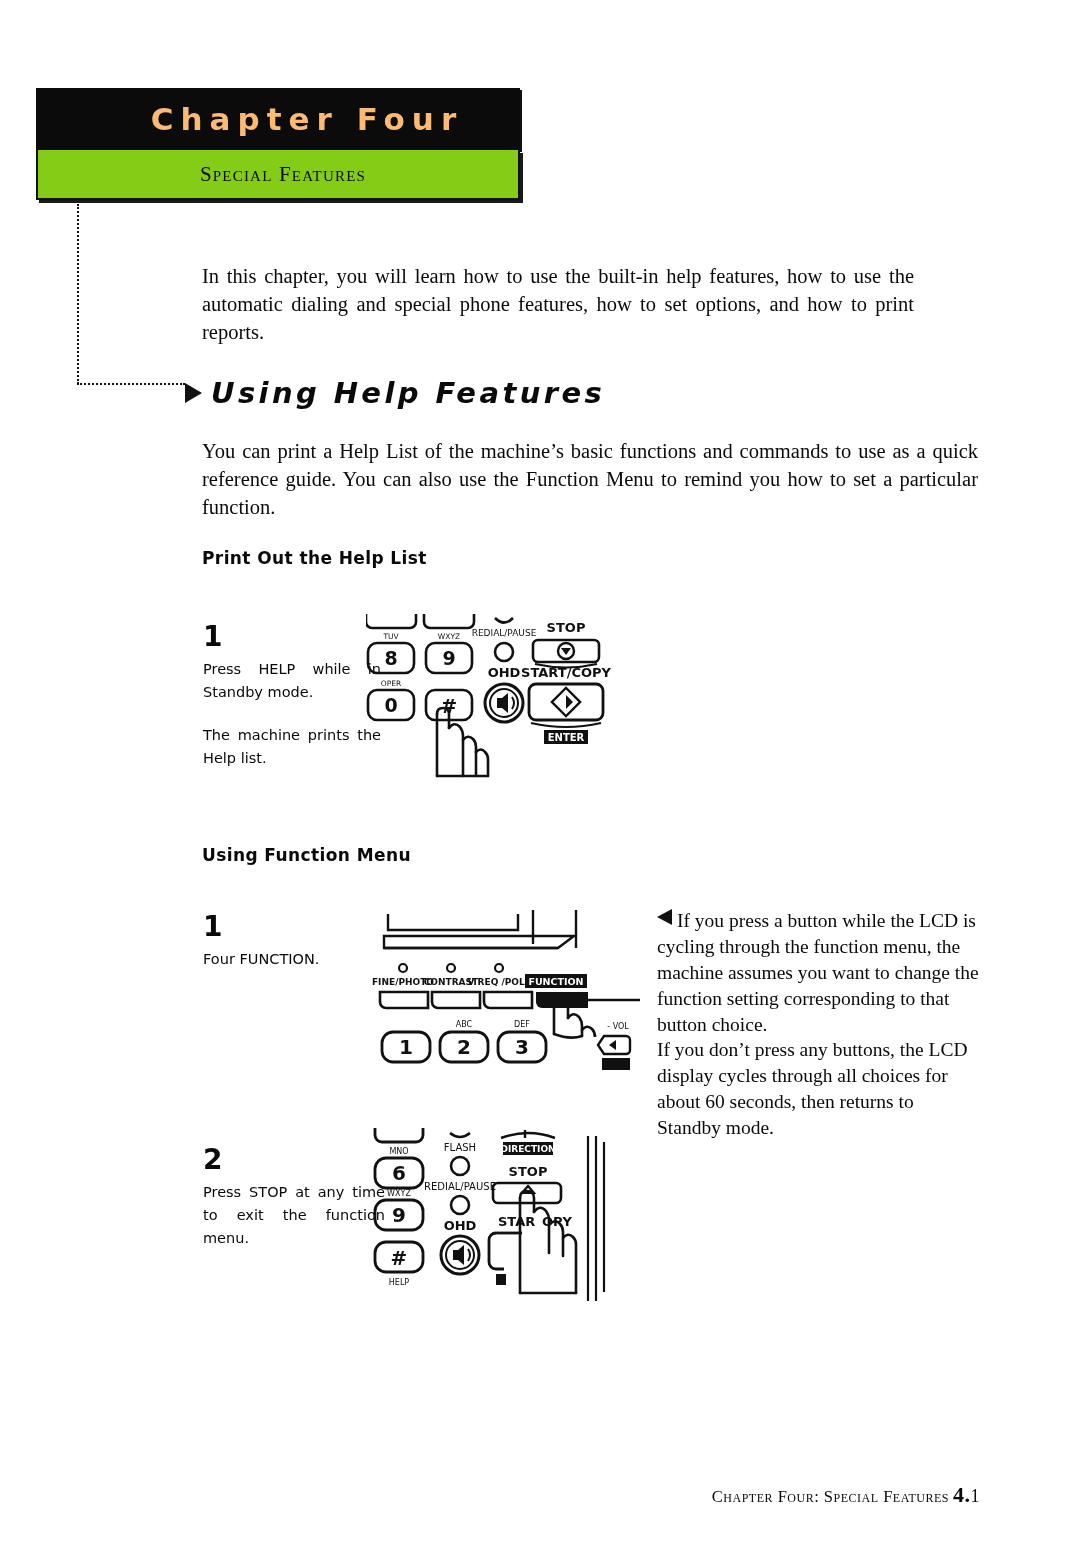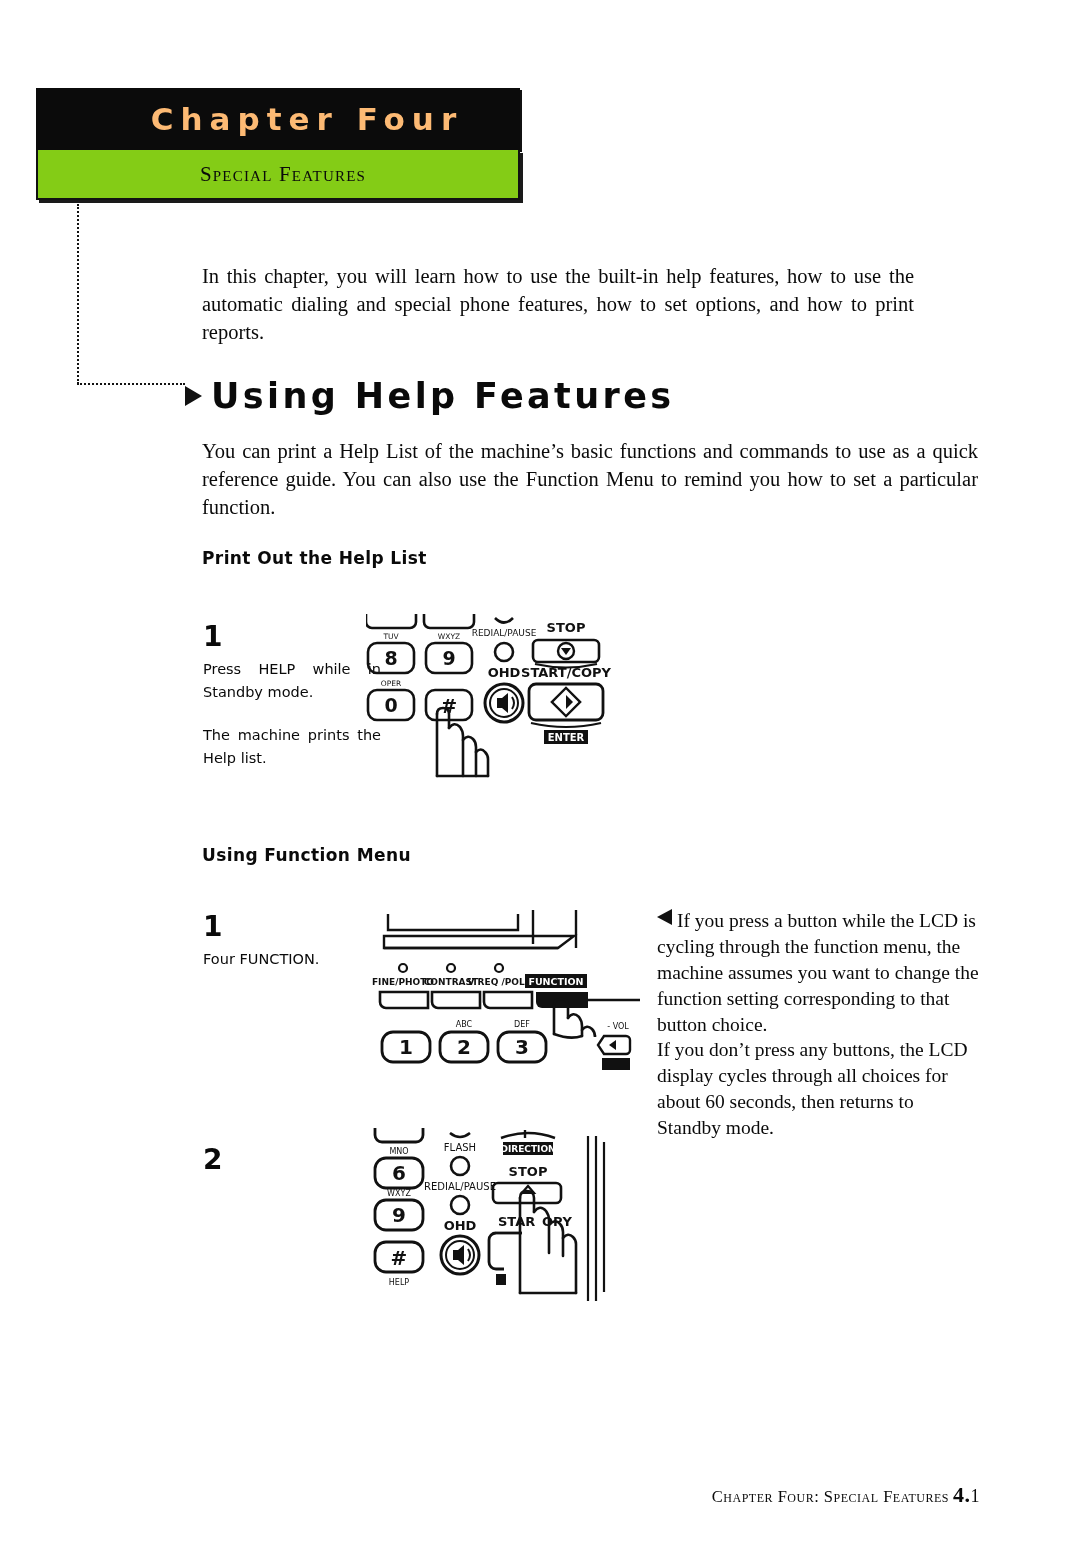--- a/index.html
+++ b/index.html
@@ -55,21 +55,21 @@
     position:absolute;left:185px;top:376px;
     display:flex;align-items:center;gap:9px;
   }
   .arrow-right{
     width:0;height:0;border-left:17px solid #111;
     border-top:10px solid transparent;border-bottom:10px solid transparent;
     flex:none;
   }
   .section-head-text{
     font-family:"DejaVu Sans",sans-serif;font-weight:bold;
-    font-size:35px;letter-spacing:3.4px;
+    font-size:29px;letter-spacing:3.4px;font-style:italic;
   }
 
   .sub-head{
     position:absolute;font-family:"DejaVu Sans",sans-serif;
     font-weight:bold;font-size:17px;letter-spacing:.4px;
   }
   #subhead-print{left:202px;top:548px;}
   #subhead-function{left:202px;top:845px;}
 
   
@@ -299,20 +299,21 @@
   </div>
 
   <div class="callout" id="callout-press">
     <span class="arrow-left"></span><span>If you press a button while the LCD is cycling through the function menu, the machine assumes you want to change the function setting corresponding to that button choice.</span>
   </div>
 
   <div class="callout" id="callout-idle">If you don’t press any buttons, the LCD display cycles through all choices for about 60 seconds, then returns to Standby mode.</div>
 
   <div class="step" id="step-fn-2">
     <div class="step-num">2</div>
+    <div class="step-text">Press STOP at any time to exit the function menu.</div>
   </div>
 
   <div class="illus" id="illus-stopkeys">
     <svg width="250" height="180" viewBox="0 0 250 180">
 
       <path d="M12 -12 h34 a7 7 0 0 1 7 7 v12 a7 7 0 0 1 -7 7 h-34 a7 7 0 0 1 -7 -7 v-12 a7 7 0 0 1 7 -7 z" fill="none" stroke="#111" stroke-width="2.8"></path>
       <g fill="none" stroke="#111" stroke-width="2.8">
         <rect x="5" y="30" width="48" height="30" rx="11"></rect>
         <rect x="5" y="72" width="48" height="30" rx="11"></rect>
         <rect x="5" y="114" width="48" height="30" rx="11"></rect>

